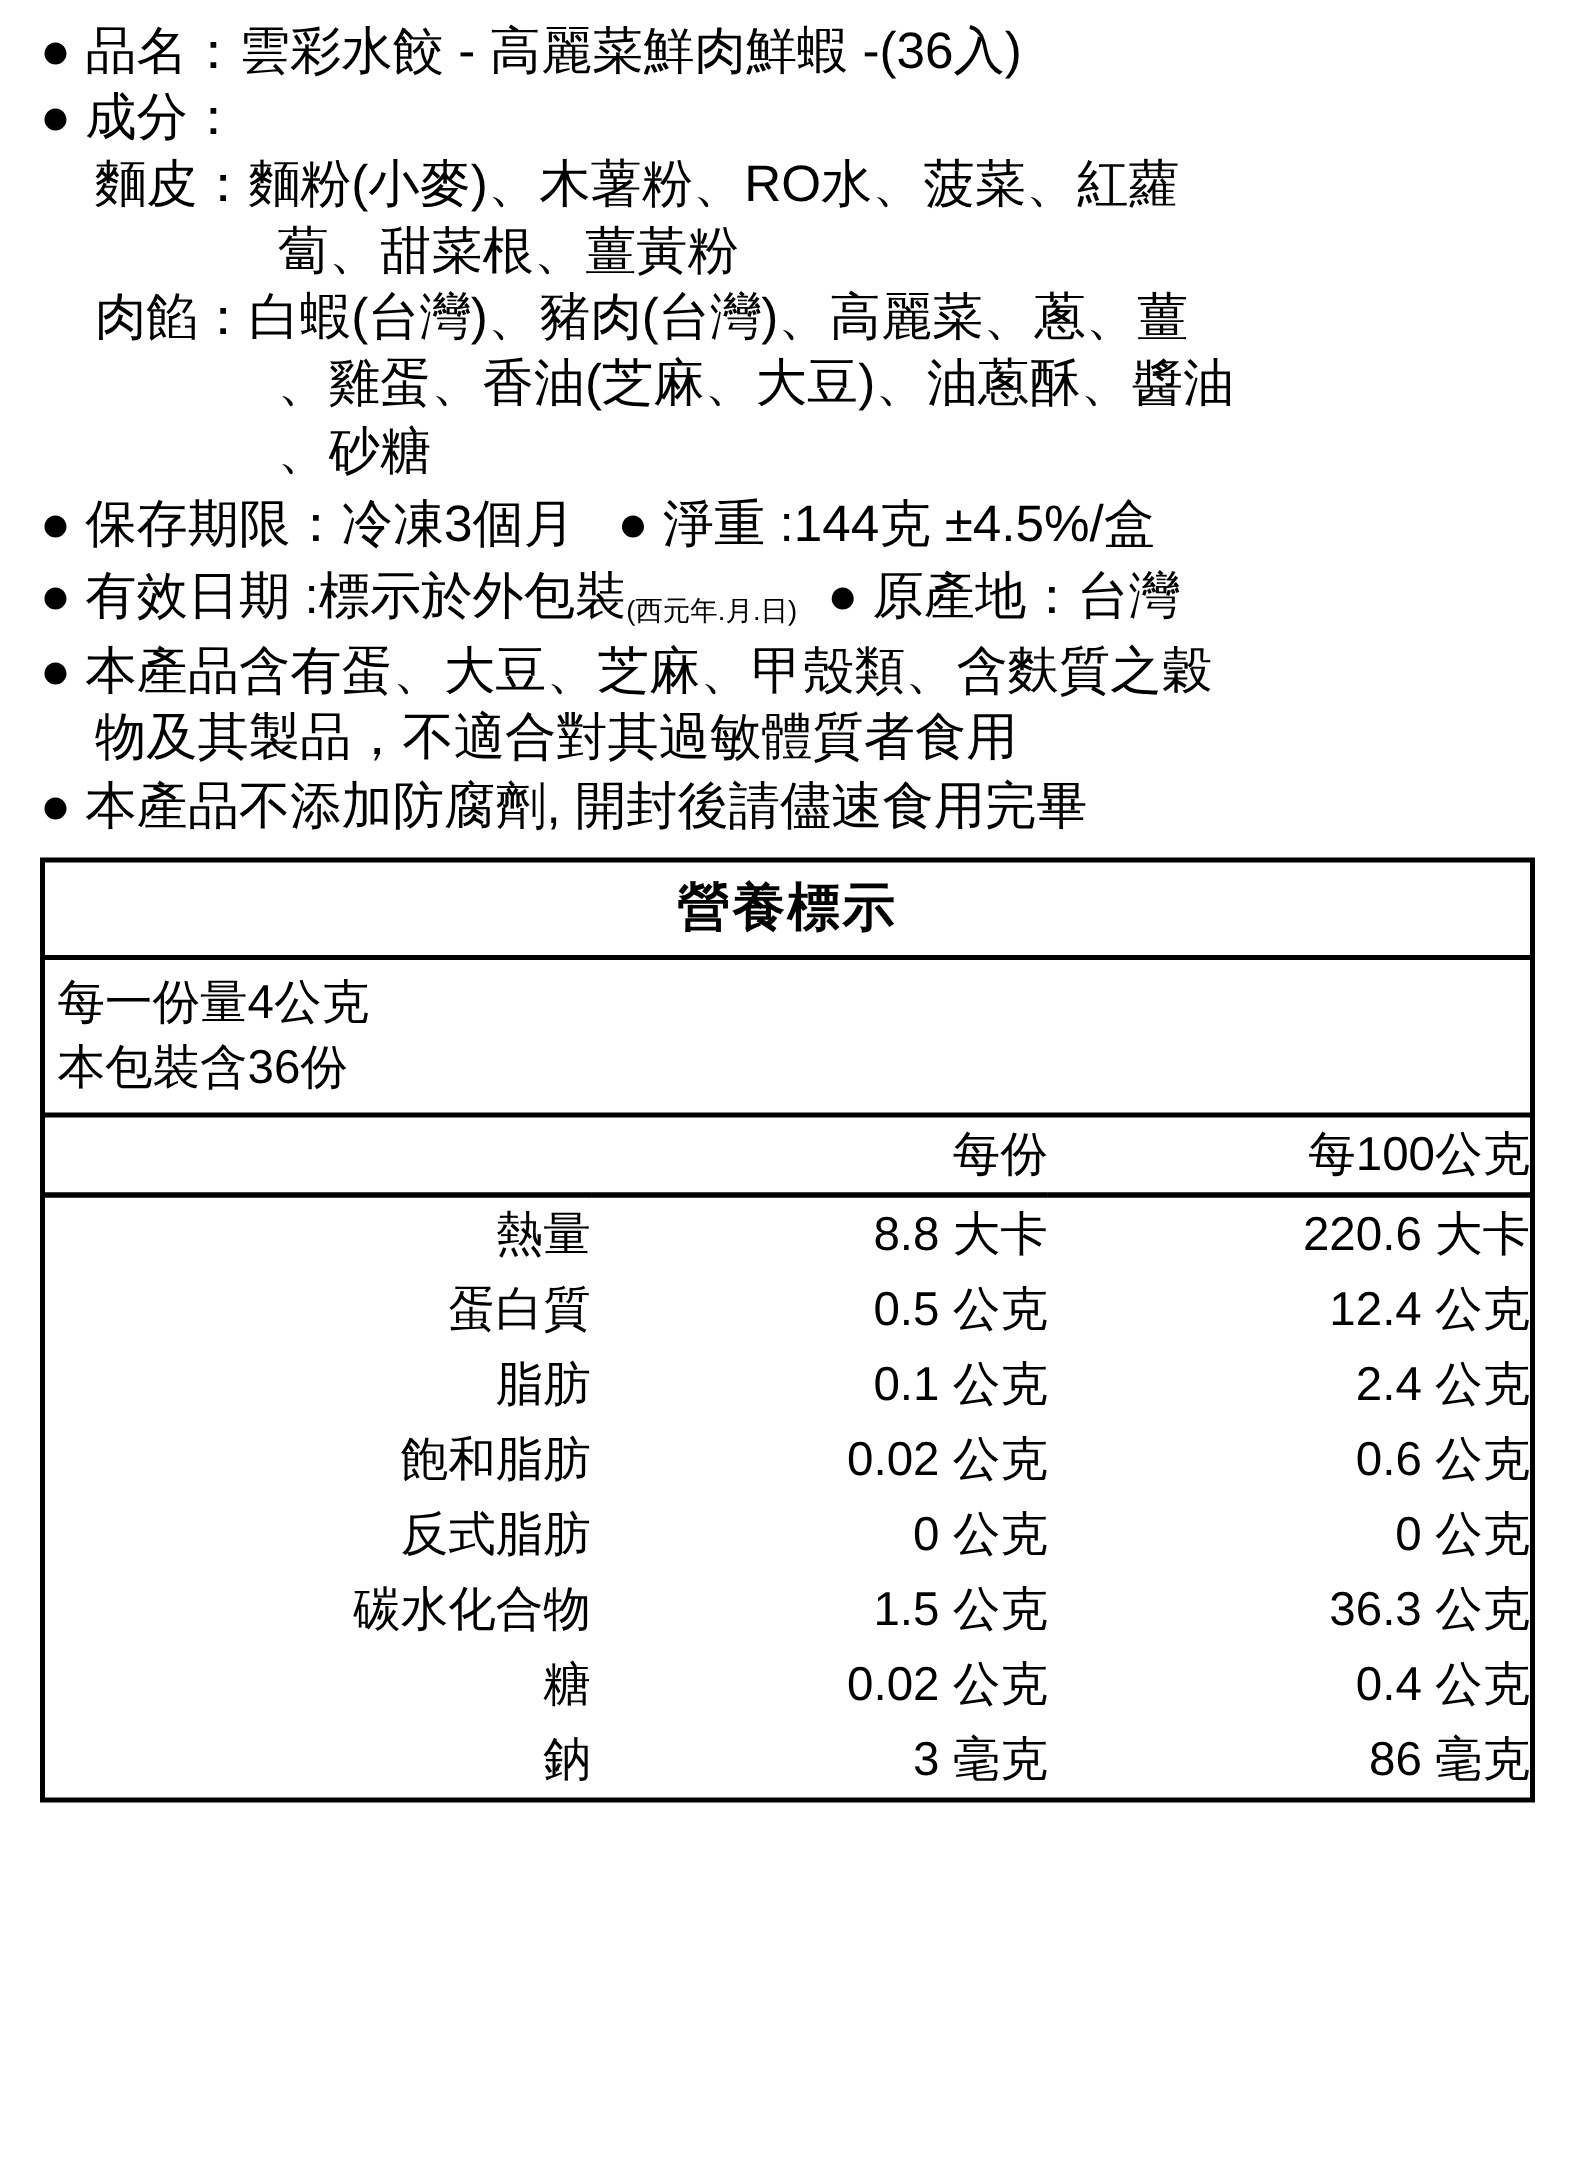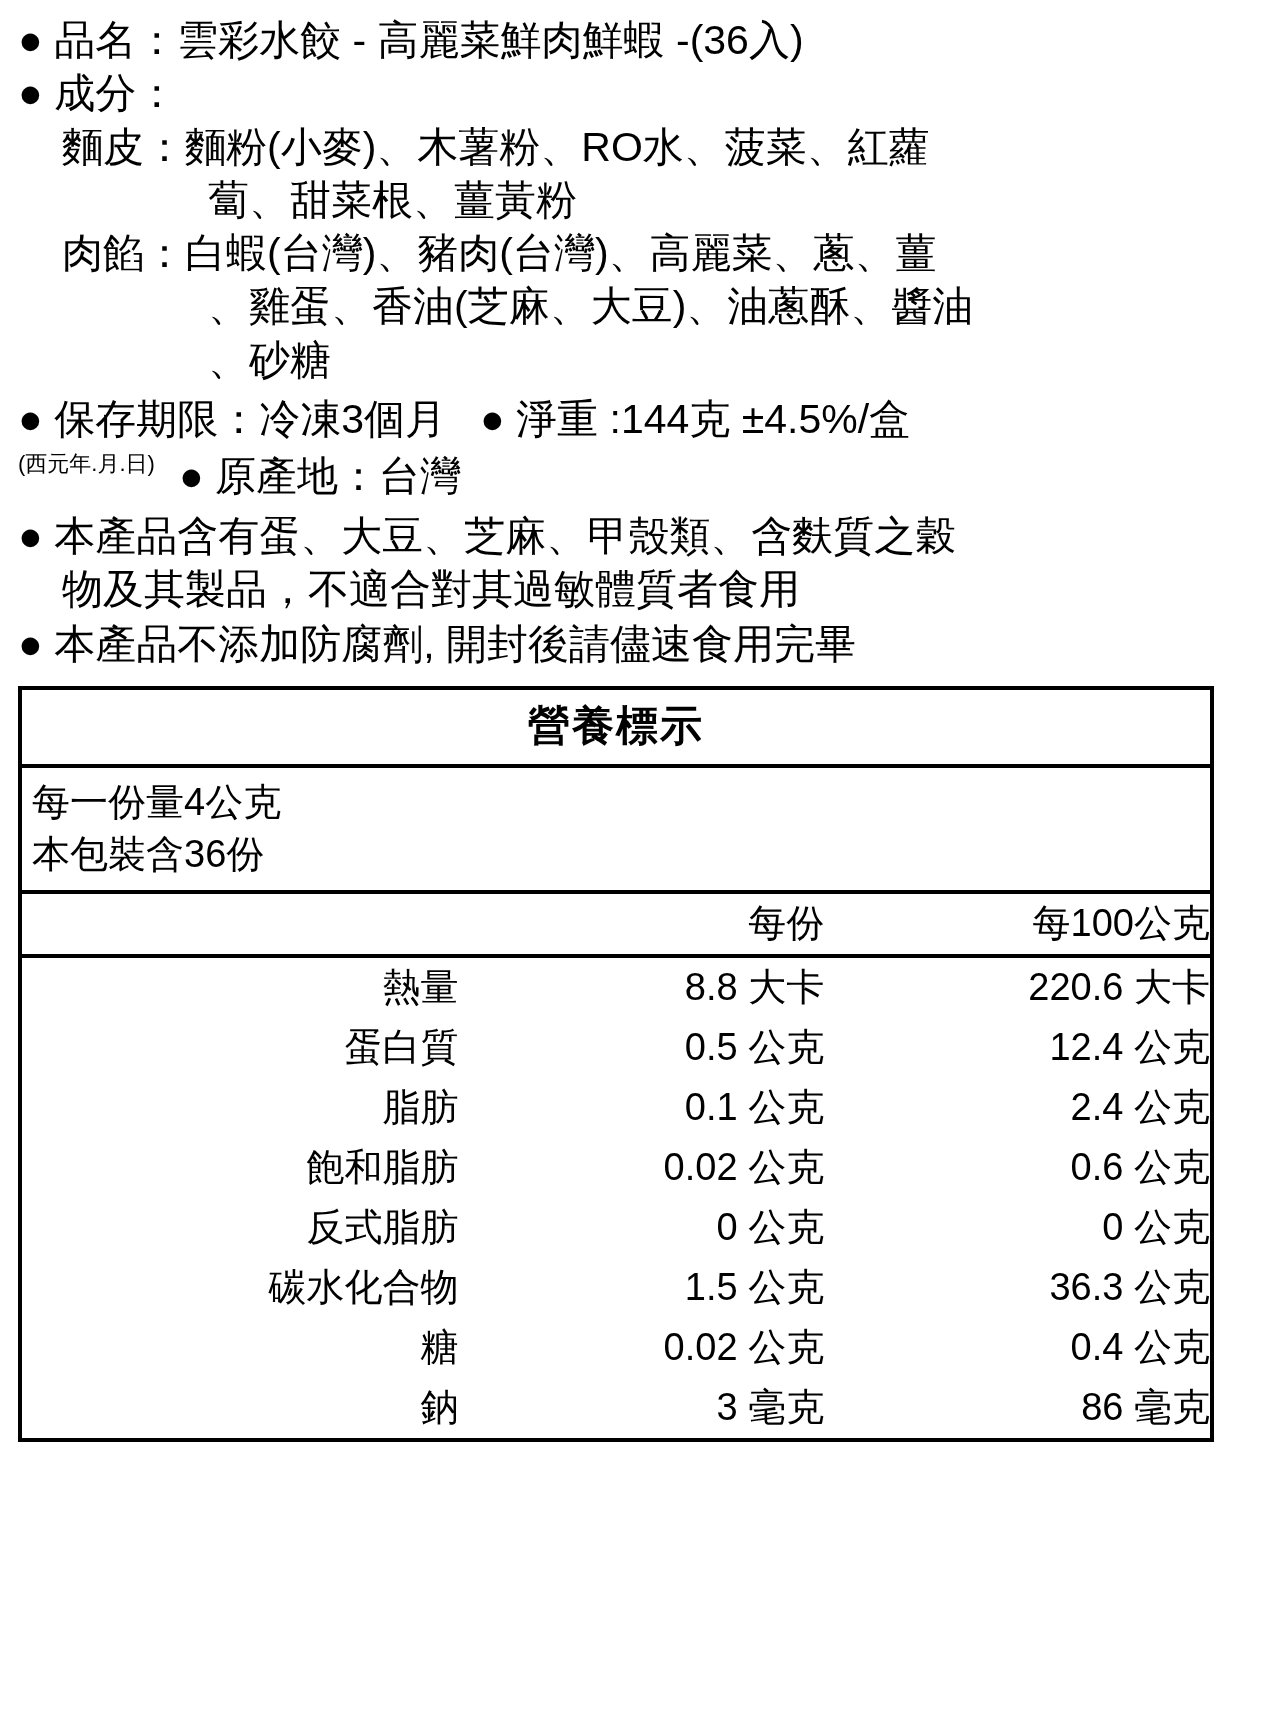--- a/index.html
+++ b/index.html
@@ -11,21 +11,21 @@
     width: 1264px;
     height: 1728px;
     font-family: "Liberation Sans", "DejaVu Sans", sans-serif;
     color: #000000;
     -webkit-font-smoothing: antialiased;
   }
   .page {
     width: 1264px;
     height: 1728px;
     box-sizing: border-box;
-    padding: 14px 18px 0 18px;
+    padding: 14px 18px 0 32px;
     position: relative;
   }
 
   
   .info-block {
     font-size: 41px;
     line-height: 1.30;
   }
   .row {
     display: flex;
@@ -50,21 +50,21 @@
   }
   .ing-cont-2 {
     padding-left: 190px;
   }
   .ing-cont-3 {
     padding-left: 190px;
   }
 
   .two-col {
     display: flex;
-    align-items: flex-start;
+    align-items: flex-end;
   }
   .two-col .col-a { flex: 0 0 auto; }
   .two-col .col-b { flex: 0 0 auto; }
   .gap-a { width: 34px; flex: 0 0 auto; }
   .gap-b { width: 24px; flex: 0 0 auto; }
 
   .small-note {
     font-size: 22px;
     vertical-align: baseline;
   }
@@ -152,20 +152,21 @@
     <div class="ing-cont-3">、雞蛋、香油(芝麻、大豆)、油蔥酥、醬油</div>
     <div class="ing-cont-3">、砂糖</div>
 
     <div class="two-col" style="margin-top:6px;">
       <span class="col-a">● 保存期限：冷凍3個月</span>
       <span class="gap-a"></span>
       <span class="col-b">● 淨重 :144克 ±4.5%/盒</span>
     </div>
 
     <div class="two-col" style="margin-top:4px;">
+      <span class="col-a">● 有效日期 :標示於外包裝</span>
       <span class="col-a small-note">(西元年.月.日)</span>
       <span class="gap-b"></span>
       <span class="col-b">● 原產地：台灣</span>
     </div>
 
     <div class="row" style="margin-top:6px;">
       <span class="rowtext">● 本產品含有蛋、大豆、芝麻、甲殼類、含麩質之穀</span>
     </div>
     <div class="wrap-indent">物及其製品，不適合對其過敏體質者食用</div>
 

